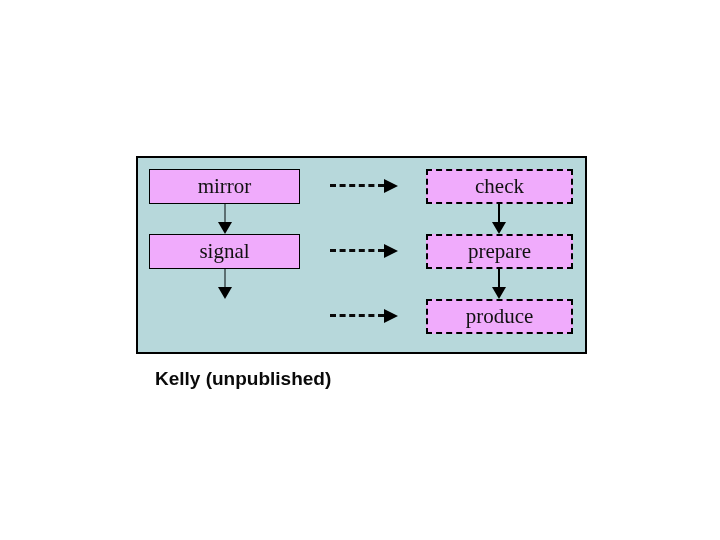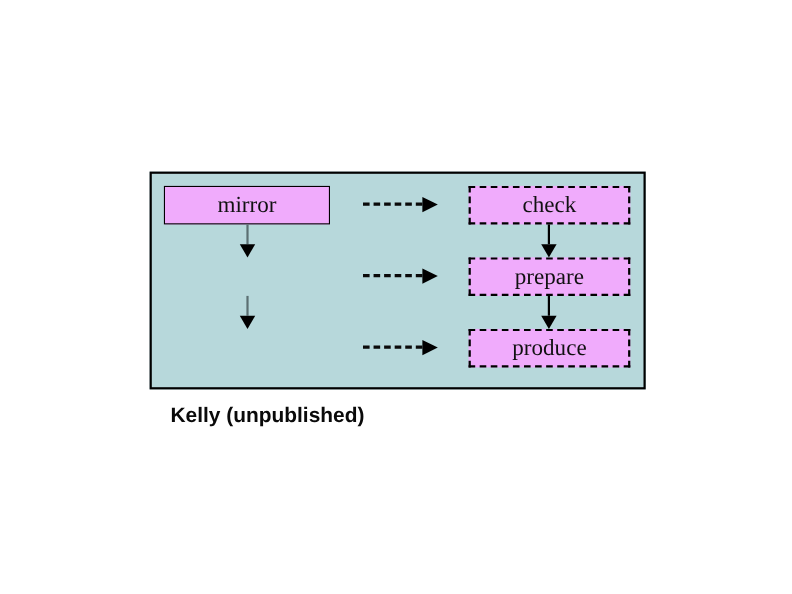--- a/index.html
+++ b/index.html
@@ -104,20 +104,23 @@
 <body>
 
 <div class="slide">
 
 
   <div class="diagram">
 
     <div class="node solid row0">
       <span>mirror</span>
     </div>
+    <div class="node solid row1">
+      <span>signal</span>
+    </div>
 
     <div class="node dashed row0">
       <span>check</span>
     </div>
     <div class="node dashed row2">
       <span>produce</span>
     </div>
     <div class="node dashed row1">
       <span>prepare</span>
     </div>

